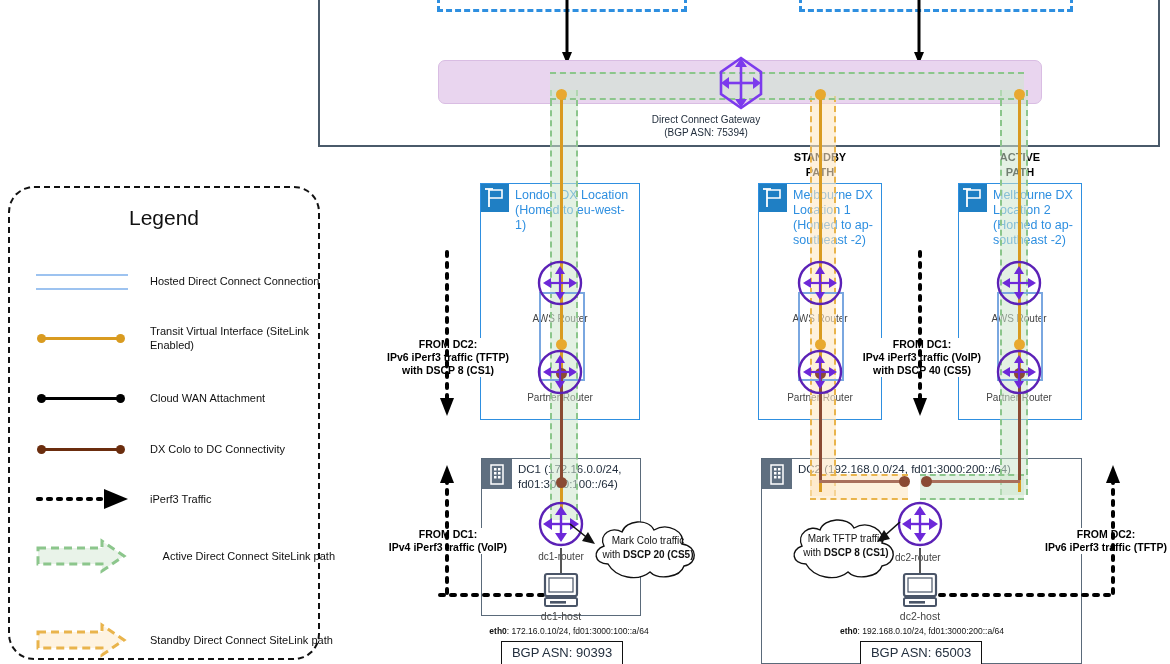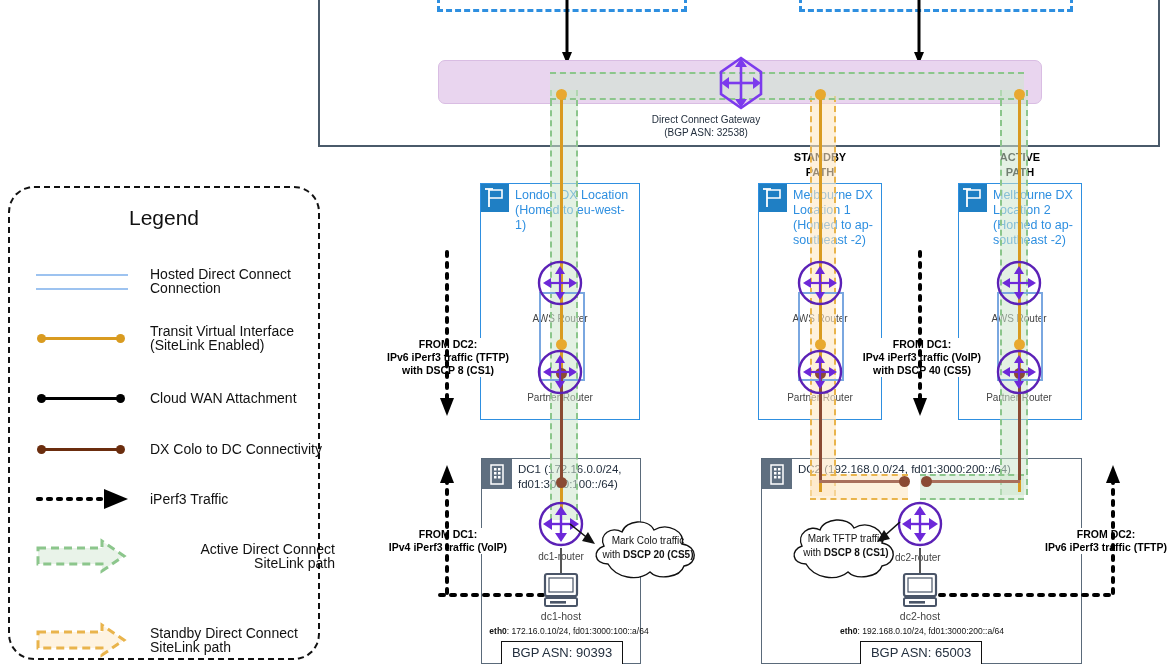--- a/index.html
+++ b/index.html
@@ -9,21 +9,21 @@
   .nosel{user-select:none;}
 
   
   #legend{left:8px;top:186px;width:312px;height:474px;
           border:2px dashed #111;border-radius:26px;background:#fff;box-sizing:border-box;}
   #legend-title{position:absolute;left:0;right:0;top:18px;text-align:center;
                 font-size:21px;color:#111;}
   .lg-row{position:absolute;left:22px;right:10px;height:46px;}
   .lg-swatch{position:absolute;left:0;top:0;width:100px;height:46px;}
   .lg-label{position:absolute;left:118px;top:50%;transform:translateY(-50%);
-            font-size:14px;line-height:14px;color:#111;width:185px;}
+            font-size:11px;line-height:14px;color:#111;width:185px;}
 
   .dbl-line{position:absolute;left:4px;width:92px;height:2px;background:#9dc3f0;}
   .sl-line{position:absolute;left:10px;width:78px;height:3px;top:21.5px;border-radius:2px;}
   .sl-dot{position:absolute;width:9px;height:9px;border-radius:50%;top:18.5px;}
 
   
   #aws-region{left:318px;top:-40px;width:842px;height:187px;
               border:2px solid #4a5a6a;box-sizing:border-box;background:transparent;}
 
   
@@ -108,21 +108,21 @@
     <line x1="23" y1="8" x2="23" y2="46" stroke="#7c3aed" stroke-width="2.6"></line>
     <line x1="8" y1="27" x2="38" y2="27" stroke="#7c3aed" stroke-width="2.6"></line>
     <polygon points="23,2 17,11 29,11" fill="#7c3aed"></polygon>
     <polygon points="23,52 17,43 29,43" fill="#7c3aed"></polygon>
     <polygon points="3,27 11,21 11,33" fill="#7c3aed"></polygon>
     <polygon points="43,27 35,21 35,33" fill="#7c3aed"></polygon>
   </svg>
 </div>
 <div class="abs nosel" id="dxgw-label">
   <div>Direct Connect Gateway</div>
-  <div>(BGP ASN: 32538)</div>
+  <div>(BGP ASN: 75394)</div>
 </div>
 
 <div class="abs vline-orange" style="left:560px;top:92px;height:420px;z-index:4;"></div>
 <div class="abs dot-orange" style="left:556px;top:89px;z-index:5;"></div>
 <div class="abs dot-orange" style="left:556px;top:339px;z-index:5;"></div>
 
 <div class="abs vline-orange" style="left:819px;top:92px;height:400px;z-index:4;"></div>
 <div class="abs dot-orange" style="left:815px;top:89px;z-index:5;"></div>
 <div class="abs dot-orange" style="left:815px;top:339px;z-index:5;"></div>
 
@@ -285,21 +285,21 @@
   <line x1="24" y1="9" x2="24" y2="39" stroke="#6d28d9" stroke-width="2.2"></line>
       <line x1="9" y1="24" x2="39" y2="24" stroke="#6d28d9" stroke-width="2.2"></line>
   <polygon points="24,7 19,15 29,15" fill="#6d28d9"></polygon>
       <polygon points="24,41 19,33 29,33" fill="#6d28d9"></polygon>
   <polygon points="7,24 15,19 15,29" fill="#6d28d9"></polygon>
       <polygon points="41,24 33,19 33,29" fill="#6d28d9"></polygon>
     </svg>
 </div>
 <div class="router-label nosel" style="left:969px;top:392px;width:100px;">Partner Router</div>
 
-<div class="abs dcbox" style="left:481px;top:458px;width:160px;height:206px;">
+<div class="abs dcbox" style="left:481px;top:458px;width:160px;height:158px;">
   <div class="dc-ico">
     <svg width="30" height="30" viewBox="0 0 30 30">
       <rect x="9" y="6" width="12" height="19" fill="none" stroke="#fff" stroke-width="1.5"></rect>
       <rect x="12" y="9" width="2.5" height="2.5" fill="#fff"></rect>
         <rect x="16" y="9" width="2.5" height="2.5" fill="#fff"></rect>
       <rect x="12" y="13" width="2.5" height="2.5" fill="#fff"></rect>
         <rect x="16" y="13" width="2.5" height="2.5" fill="#fff"></rect>
       <rect x="12" y="17" width="2.5" height="2.5" fill="#fff"></rect>
         <rect x="16" y="17" width="2.5" height="2.5" fill="#fff"></rect>
     </svg>

